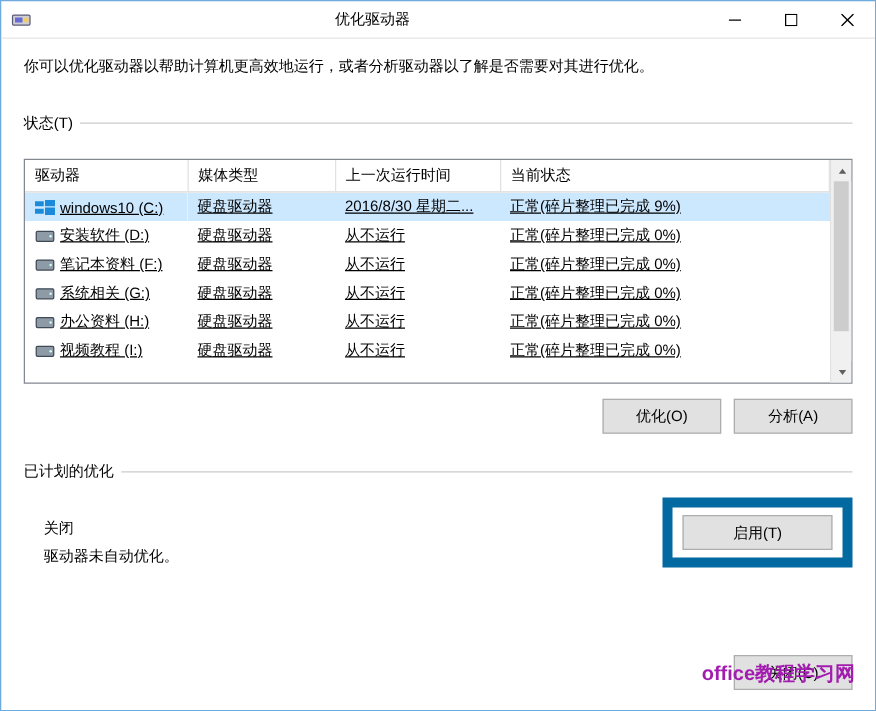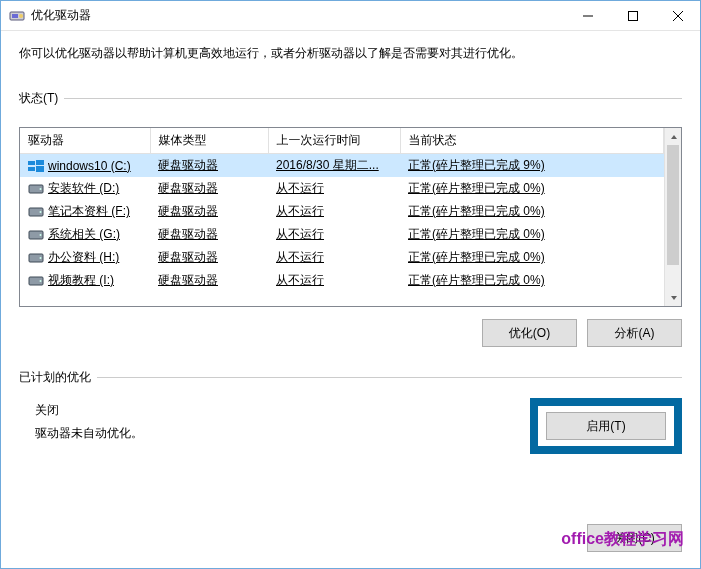--- a/index.html
+++ b/index.html
@@ -1,20 +1,20 @@
 <!DOCTYPE html>
 <html><head>
 <meta charset="utf-8">
 <style>
   * { box-sizing: border-box; margin: 0; padding: 0; font-family: "Microsoft YaHei", "Segoe UI", sans-serif; }
   body { background: #fff; width: 701px; height: 569px; overflow: hidden; }
   .window { width: 701px; height: 569px; border: 1px solid #6faadc; background: #fff; display: flex; flex-direction: column; }
   .titlebar { height: 30px; display: flex; align-items: center; border-bottom: 1px solid #e5e5e5; }
   .titlebar-icon { width: 16px; height: 16px; margin: 0 6px 0 8px; }
-  .titlebar-title { font-size: 12px; color: #000; flex: 1; }
+  .titlebar-title { font-size: 12px; color: #000; flex: 1; text-align: center; }
   .titlebar-ctrls { display: flex; height: 100%; }
   .tb-btn { width: 45px; display: flex; align-items: center; justify-content: center; color: #000; }
   .tb-btn svg { width: 10px; height: 10px; }
   .content { padding: 14px 18px 10px 18px; flex: 1; display: flex; flex-direction: column; font-size: 12px; color: #000; }
   .desc { margin-bottom: 28px; }
   .section-label { margin-bottom: 0px; }
   .section-row { display: flex; align-items: center; margin-bottom: 4px; }
   .section-row .line { flex: 1; height: 1px; background: #ccc; margin-left: 6px; }
   .table-wrap { border: 1px solid #828790; height: 180px; display: flex; }
   .table-inner { flex: 1; overflow: hidden; position: relative; }
@@ -24,21 +24,21 @@
   tbody tr.selected td { background: #cce8ff; }
   .drive-cell { display: flex; align-items: center; gap: 4px; }
   .drive-icon { width: 16px; height: 12px; flex-shrink: 0; }
   .scrollbar { width: 17px; background: #f0f0f0; border-left: 1px solid #e1e1e1; display: flex; flex-direction: column; }
   .scrollbar .sb-btn { width: 17px; height: 17px; display: flex; align-items: center; justify-content: center; }
   .scrollbar .sb-track { flex: 1; background: #f0f0f0; position: relative; }
   .scrollbar .sb-thumb { position: absolute; top: 0; left: 2px; right: 2px; height: 120px; background: #cdcdcd; }
   .btn-row { display: flex; justify-content: flex-end; gap: 10px; margin-top: 12px; }
   .btn { min-width: 95px; height: 28px; border: 1px solid #adadad; background: #e1e1e1; font-size: 12px; padding: 0 16px; cursor: default; display: inline-flex; align-items: center; justify-content: center; }
   .sched-highlight { border: 8px solid #0369a1; padding: 6px 8px; margin-left: auto; margin-top: -4px; }
-  .sched-row { display: flex; align-items: flex-start; margin-top: 12px; }
+  .sched-row { display: flex; align-items: flex-end; margin-top: 12px; }
   .sched-left { padding-left: 16px; }
   .sched-left .closed { font-weight: bold; margin-bottom: 6px; font-weight: normal; }
   .watermark { position: absolute; right: 16px; bottom: 18px; text-align: right; font-size: 16px; font-weight: bold; font-family: "SimSun", serif; color: #a21caf; pointer-events:none;}
   .watermark .line2 { font-size: 13px; }
   .footer-row { display: flex; justify-content: flex-end; margin-top: auto; padding: 0 0 6px 0; }
   .sb-btn svg{width:8px;height:8px;}
   .bold { font-weight: bold; }
 </style>
 </head>
 <body>

